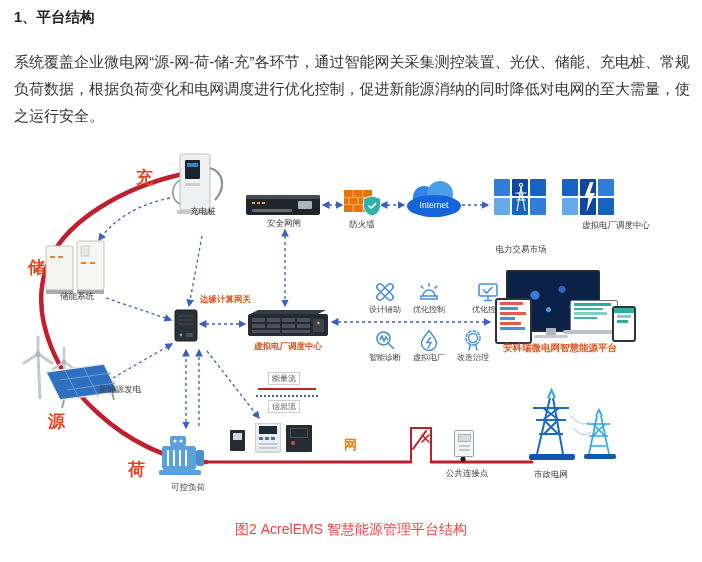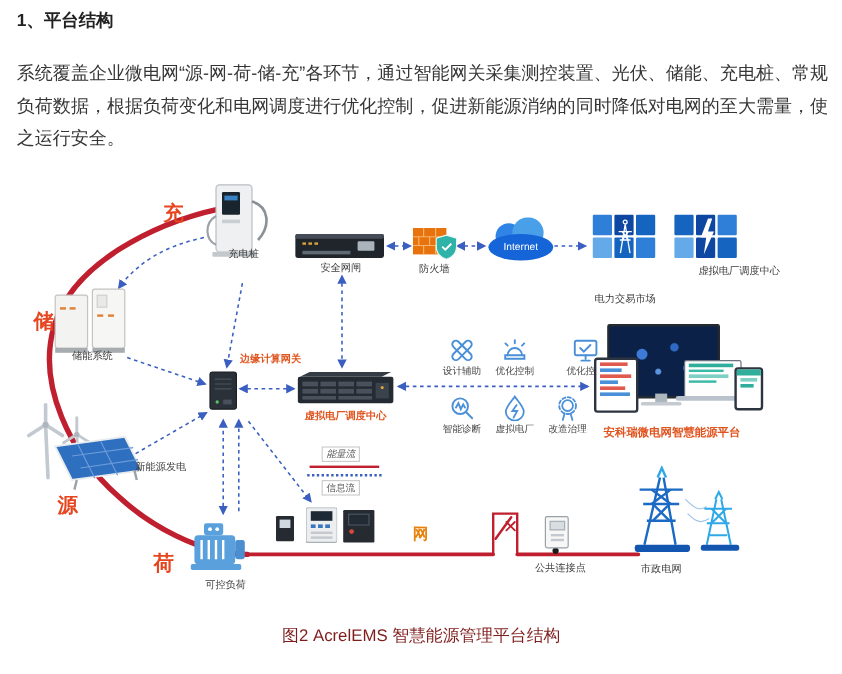--- a/index.html
+++ b/index.html
@@ -1,21 +1,21 @@
 <!DOCTYPE html>
 <html><head>
 <meta charset="utf-8">
 <style>
   html,body{margin:0;padding:0;background:#fff;}
   .page{position:relative;width:702px;height:562px;background:#ffffff;overflow:hidden;
         font-family:"Liberation Sans","DejaVu Sans",sans-serif;color:#333;}
   .heading{position:absolute;left:14px;top:8px;font-size:14.5px;font-weight:bold;color:#222;}
   .bodytext{position:absolute;left:14px;top:48px;width:676px;font-size:15px;line-height:27px;
             color:#363636;text-align:justify;}
-  .caption{position:absolute;left:0;top:521px;width:702px;text-align:center;font-size:14px;color:#7f1d1d;}
+  .caption{position:absolute;left:0;top:521px;width:702px;text-align:center;font-size:14px;color:#ef4444;}
   .diagram{position:absolute;left:0;top:146px;width:702px;height:372px;}
   .abs{position:absolute;}
   .ring{font-weight:bold;font-size:17px;color:#e6461f;}
   .devlabel{font-size:8.5px;color:#3c3c3c;white-space:nowrap;transform:translateX(-50%);}
   .hotlabel{font-size:8.5px;font-weight:bold;color:#e0541e;white-space:nowrap;}
   .gridchar{font-size:13px;font-weight:bold;color:#e8820c;}
   .legendbox{border:1px solid #cdcdcd;background:#fff;padding:0 3px;font-size:8px;color:#555;line-height:11px;}
   .legline{width:58px;height:2px;background:#bf1f2e;}
   .legdot{width:62px;border-top:2px dotted #3a5fc0;}
   .tiles{display:grid;grid-template-columns:repeat(3,16px);grid-template-rows:repeat(2,17px);gap:2px;}
@@ -201,21 +201,21 @@
           <rect x="34" y="14" width="13" height="4"></rect>
           <rect x="49" y="14" width="13" height="4"></rect>
         <rect x="4" y="20" width="28" height="3"></rect>
           <rect x="34" y="20" width="28" height="3"></rect>
       </g>
       <rect x="65" y="9" width="11" height="13" fill="#3a424c"></rect>
       <circle cx="70.5" cy="13" r="1.3" fill="#e0a23a"></circle>
     </svg>
     <div class="abs hotlabel" style="left:288px;top:195px;transform:translateX(-50%);">虚拟电厂调度中心</div>
 
-    <div class="abs legendbox" style="left:268px;top:226px;font-style:italic;">能量流</div>
+    <div class="abs legendbox" style="left:268px;top:226px;">能量流</div>
     <div class="abs legline" style="left:258px;top:242px;"></div>
     <div class="abs legdot" style="left:256px;top:249px;"></div>
     <div class="abs legendbox" style="left:268px;top:254px;">信息流</div>
 
     <div class="fncell abs" style="left:344px;top:135px;">
       <svg width="24" height="22" viewBox="0 0 22 22">
         <g stroke="#4a90d9" stroke-width="1.6" fill="none" stroke-linecap="round">
           <rect x="8" y="0.8" width="6" height="20.4" rx="3" transform="rotate(45 11 11)"></rect>
           <rect x="8" y="0.8" width="6" height="20.4" rx="3" transform="rotate(-45 11 11)"></rect>
         </g>
@@ -288,36 +288,36 @@
       <div class="lbar" style="width:62%;"></div>
       <div class="lbar" style="width:72%;background:#7fd0c4;"></div>
       <div class="lbar" style="width:50%;"></div>
     </div>
     <div class="abs" style="left:563px;top:184px;width:58px;height:4px;background:#b9c2cc;border-radius:2px;"></div>
     <div class="abs phone" style="left:612px;top:160px;width:20px;height:32px;">
       <div style="height:5px;background:#2fae9c;border-radius:1px 1px 0 0;"></div>
       <div class="tbar" style="background:#7fd0c4;width:70%;"></div>
       <div class="tbar" style="background:#2fae9c;width:55%;"></div>
     </div>
-    <div class="abs hotlabel" style="left:560px;top:208px;transform:translateX(-50%);font-size:9.5px;">安科瑞微电网智慧能源平台</div>
+    <div class="abs hotlabel" style="left:560px;top:196px;transform:translateX(-50%);font-size:9.5px;">安科瑞微电网智慧能源平台</div>
 
     <svg class="abs" style="left:12px;top:190px;" width="150" height="80">
       <g stroke="#c2c9d0" stroke-width="3" stroke-linecap="round">
         <path d="M26 18 V1 M26 18 L12 27 M26 18 L40 27 M26 18 L28 62"></path>
         <path d="M52 26 V12 M52 26 L41 33 M52 26 L63 33 M52 26 L54 58" stroke-width="2.4"></path>
       </g>
       <circle cx="26" cy="18" r="2.6" fill="#aeb6bd"></circle>
       <circle cx="52" cy="26" r="2.2" fill="#aeb6bd"></circle>
       <polygon points="34,36 92,28 106,56 48,64" fill="#2e6fc0" stroke="#e8eaec" stroke-width="1.5"></polygon>
       <g stroke="#6b9bd8" stroke-width="1">
         <path d="M53 34.5 L67 62.5 M72 32 L86 60 M48 44 L99 37 M55 54 L103 47"></path>
       </g>
       <path d="M52 64 l-2 8 M100 56 l2 8" stroke="#9aa2a8" stroke-width="2"></path>
     </svg>
-    <div class="abs devlabel" style="left:134px;top:238px;">新能源发电</div>
+    <div class="abs devlabel" style="left:120px;top:238px;">新能源发电</div>
 
     <svg class="abs" style="left:158px;top:286px;" width="50" height="46">
       <rect x="12" y="4" width="16" height="10" rx="2" fill="#5aa0dd"></rect>
       <circle cx="17" cy="9" r="1.6" fill="#fff"></circle>
         <circle cx="23" cy="9" r="1.6" fill="#fff"></circle>
       <rect x="4" y="14" width="34" height="24" rx="3" fill="#5aa0dd"></rect>
       <g stroke="#fff" stroke-width="2">
           <path d="M10 18 V34 M16 18 V34 M22 18 V34 M28 18 V34"></path>
         </g>
       <rect x="38" y="18" width="8" height="16" rx="2" fill="#4b8fd0"></rect>

